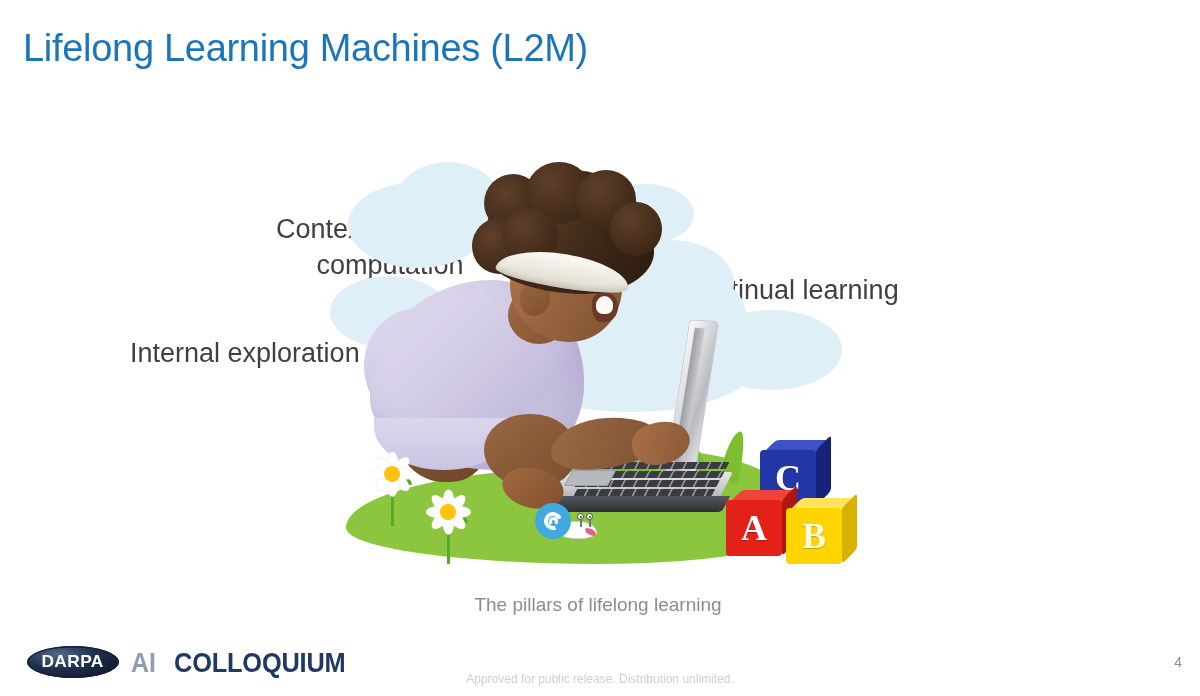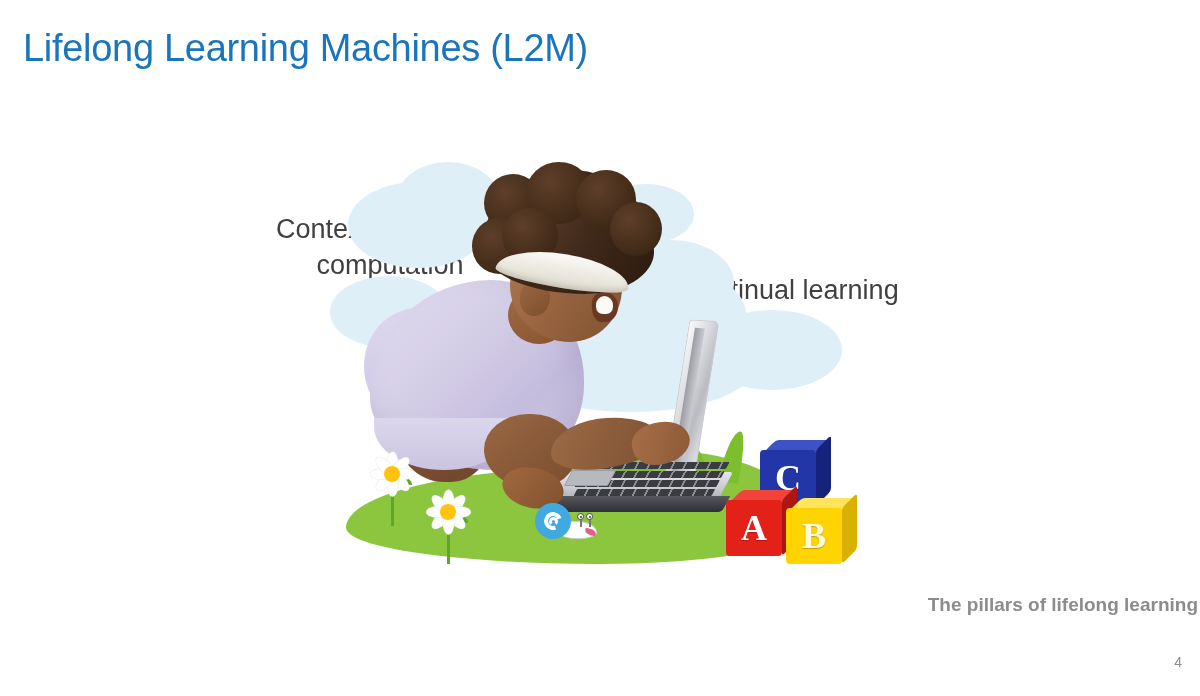--- a/index.html
+++ b/index.html
@@ -322,23 +322,23 @@
     font-family:"Liberation Serif", serif;
     font-style:italic;
     font-size:9.5px;
     line-height:1.45;
     color:#BFBFBF;
   }
   #figure-caption {
     position:absolute;
     left:0px; top:594px;
     width:1200px;
-    text-align:right;
+    text-align:center;
     font-size:19px;
-    font-weight:bold;
+    font-weight:normal;
     color:#8C8C8C;
     padding-left:-0px;
   }
   #figure-caption span { position:relative; left:-2px; }
 
   
   #logo { position:absolute; left:27px; top:644px; width:268px; height:36px; }
   #darpa-ellipse {
     position:absolute; left:0; top:2px; width:92px; height:32px;
     border-radius:50%;
@@ -377,20 +377,21 @@
 </style>
 </head>
 <body>
 
 <div id="slide">
 
   <div id="slide-title">Lifelong Learning Machines (L2M)</div>
 
   <div class="pillar-label" id="label-context">Context-modulated
 computation</div>
+  <div class="pillar-label" id="label-internal">Internal exploration</div>
   <div class="pillar-label" id="label-continual">Continual learning</div>
 
   <div id="illustration">
 
     <div class="cloud" id="cloud-a"></div>
     <div class="cloud" id="cloud-a2"></div>
     <div class="cloud" id="cloud-f"></div>
     <div class="cloud" id="cloud-b"></div>
     <div class="cloud" id="cloud-b2"></div>
     <div class="cloud" id="cloud-c"></div>
@@ -502,16 +503,24 @@
       <div class="top"></div>
         <div class="side"></div>
       <div class="face">B</div>
     </div>
 
   </div>
 
 
   <div id="figure-caption"><span>The pillars of lifelong learning</span></div>
 
-
+  <div id="logo">
+    <div id="darpa-ellipse">
+      <span id="darpa-text">DARPA</span>
+    </div>
+    <span id="ai-text">AI</span>
+    <span id="colloquium-text">COLLOQUIUM</span>
+  </div>
+
+  <div id="release-note">Approved for public release. Distribution unlimited.</div>
   <div id="page-number">4</div>
 
 </div>
 
 </body></html>

